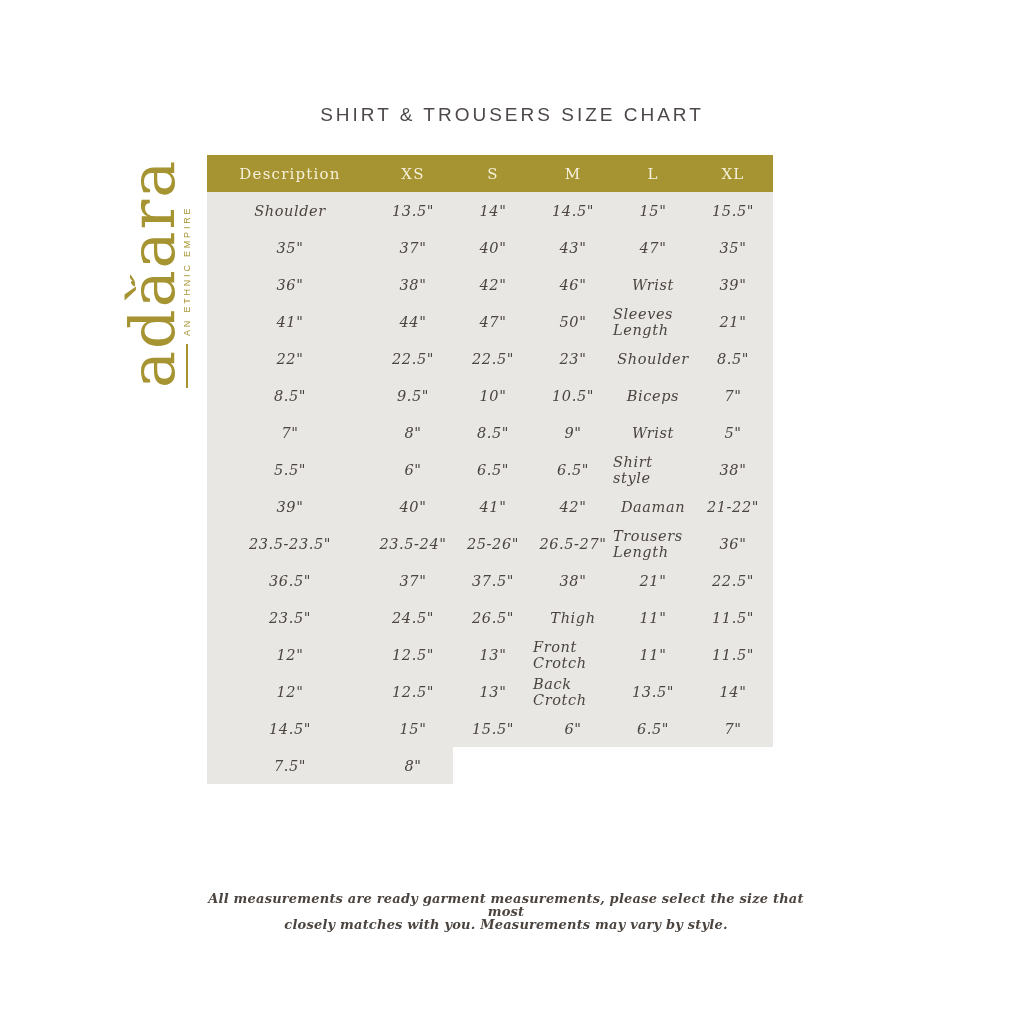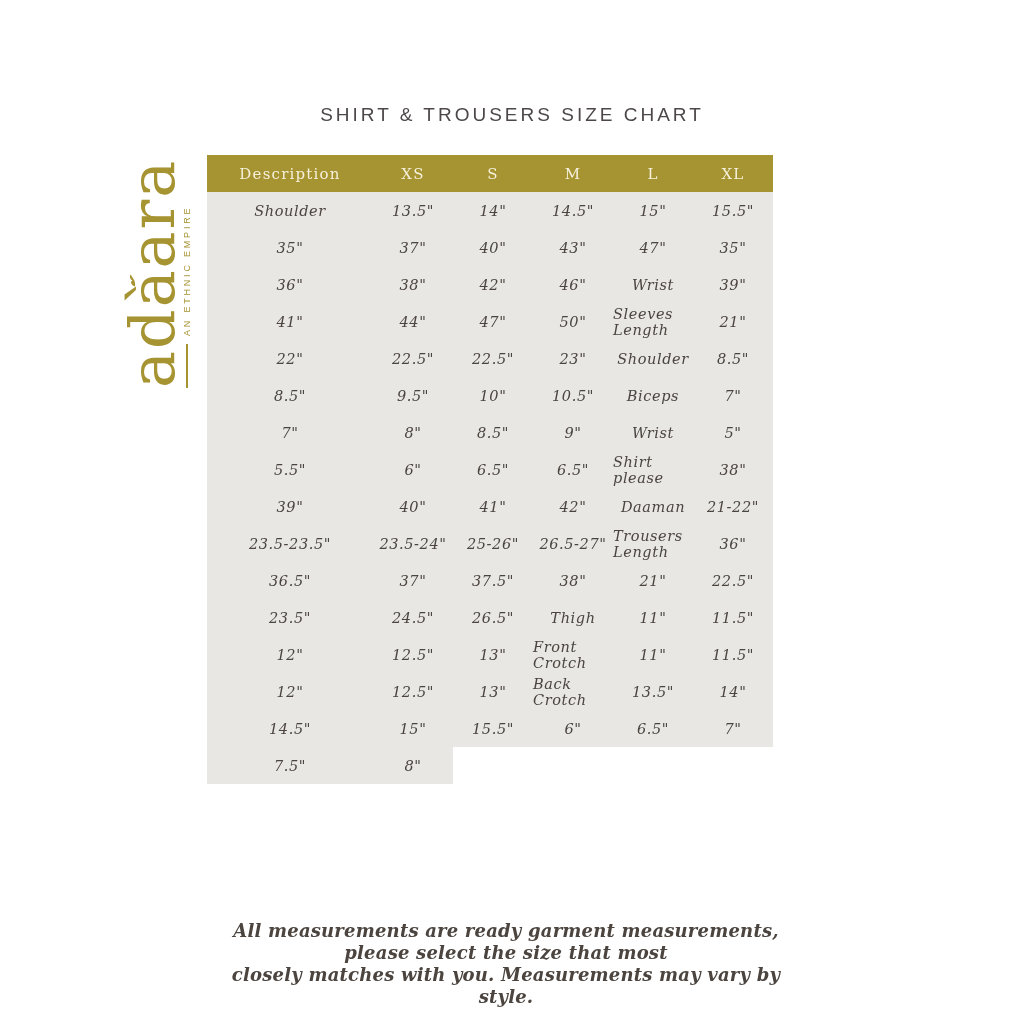--- a/index.html
+++ b/index.html
@@ -56,25 +56,24 @@
   }
 
   
   .footer-note {
     position: absolute;
     left: 207px; top: 892px;
     width: 598px;
     text-align: center;
     font-style: italic;
     font-weight: 600;
-    font-size: 18px;
-    line-height: 22px;
+    font-size: 13px;
+    line-height: 13px;
     letter-spacing: 0.2px;
     color: var(--body-text);
-    margin-top: 28px;
   }
 
   
   .logo-wrap {
     position: absolute;
     left: 134px; top: 172px;
     width: 64px; height: 216px;
   }
   .logo-rot {
     position: absolute; left: 0; top: 0;
@@ -178,21 +177,21 @@
     <div class="td">7"</div>
     <div class="td">8"</div>
     <div class="td">8.5"</div>
     <div class="td">9"</div>
     <div class="td">Wrist</div>
     <div class="td">5"</div>
     <div class="td">5.5"</div>
     <div class="td">6"</div>
     <div class="td">6.5"</div>
     <div class="td">6.5"</div>
-    <div class="td">Shirt please</div>
+    <div class="td">Shirt style</div>
     <div class="td">38"</div>
     <div class="td">39"</div>
     <div class="td">40"</div>
     <div class="td">41"</div>
     <div class="td">42"</div>
     <div class="td">Daaman</div>
     <div class="td">21-22"</div>
     <div class="td">23.5-23.5"</div>
     <div class="td">23.5-24"</div>
     <div class="td">25-26"</div>

